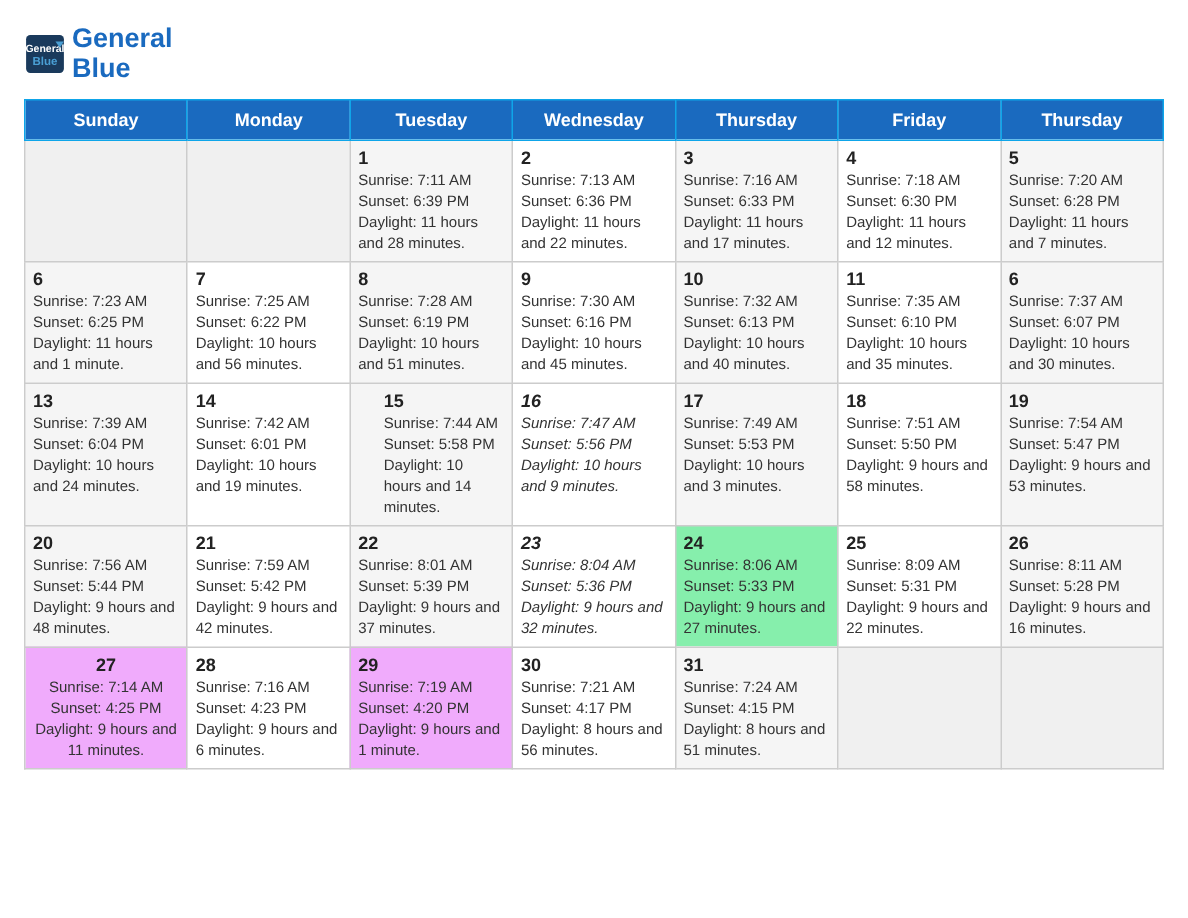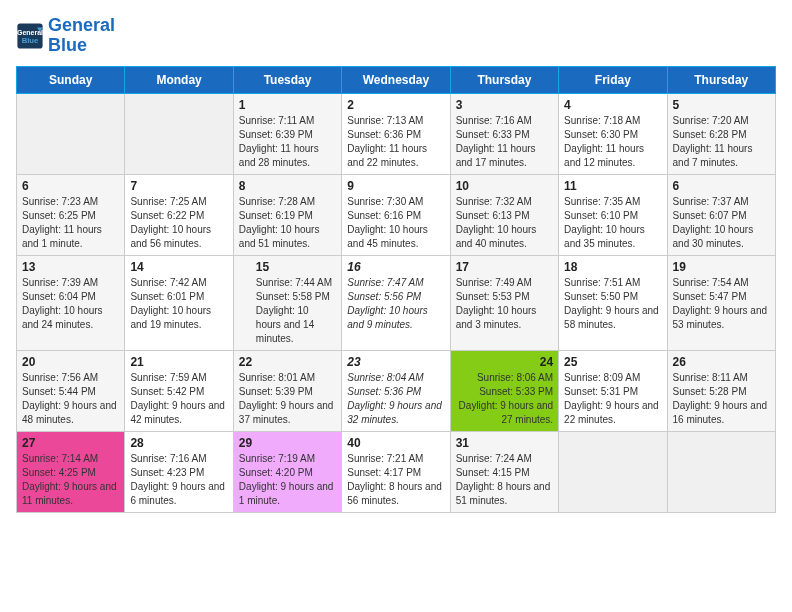--- a/index.html
+++ b/index.html
@@ -220,48 +220,48 @@
           <div class="day-info">Sunrise: 7:59 AM<br>Sunset: 5:42 PM<br>Daylight: 9 hours and 42 minutes.</div>
         </td>
         <td style="background: rgb(245, 245, 245);">
           <span class="day-number">22</span>
           <div class="day-info">Sunrise: 8:01 AM<br>Sunset: 5:39 PM<br>Daylight: 9 hours and 37 minutes.</div>
         </td>
         <td style="background: rgb(255, 255, 255); font-style: italic;">
           <span class="day-number">23</span>
           <div class="day-info">Sunrise: 8:04 AM<br>Sunset: 5:36 PM<br>Daylight: 9 hours and 32 minutes.</div>
         </td>
-        <td style="background: #84cc16; text-align: right;">
+        <td style="background: #86efac;">
           <span class="day-number">24</span>
           <div class="day-info">Sunrise: 8:06 AM<br>Sunset: 5:33 PM<br>Daylight: 9 hours and 27 minutes.</div>
         </td>
         <td style="background: rgb(255, 255, 255);">
           <span class="day-number">25</span>
           <div class="day-info">Sunrise: 8:09 AM<br>Sunset: 5:31 PM<br>Daylight: 9 hours and 22 minutes.</div>
         </td>
         <td style="background: rgb(245, 245, 245);">
           <span class="day-number">26</span>
           <div class="day-info">Sunrise: 8:11 AM<br>Sunset: 5:28 PM<br>Daylight: 9 hours and 16 minutes.</div>
         </td>
       </tr>
       <tr>
-        <td style="background: #ec4899;">
+        <td style="background: #f0abfc; text-align: center;">
           <span class="day-number">27</span>
           <div class="day-info">Sunrise: 7:14 AM<br>Sunset: 4:25 PM<br>Daylight: 9 hours and 11 minutes.</div>
         </td>
         <td style="background: rgb(255, 255, 255);">
           <span class="day-number">28</span>
           <div class="day-info">Sunrise: 7:16 AM<br>Sunset: 4:23 PM<br>Daylight: 9 hours and 6 minutes.</div>
         </td>
         <td style="background: #f0abfc;">
           <span class="day-number">29</span>
           <div class="day-info">Sunrise: 7:19 AM<br>Sunset: 4:20 PM<br>Daylight: 9 hours and 1 minute.</div>
         </td>
         <td style="background: rgb(255, 255, 255);">
-          <span class="day-number">40</span>
+          <span class="day-number">30</span>
           <div class="day-info">Sunrise: 7:21 AM<br>Sunset: 4:17 PM<br>Daylight: 8 hours and 56 minutes.</div>
         </td>
         <td style="background: rgb(245, 245, 245);">
           <span class="day-number">31</span>
           <div class="day-info">Sunrise: 7:24 AM<br>Sunset: 4:15 PM<br>Daylight: 8 hours and 51 minutes.</div>
         </td>
         <td class="empty-cell" style="background: rgb(238, 238, 238);"></td>
         <td class="empty-cell" style="background: rgb(238, 238, 238);"></td>
       </tr>
     </tbody>

